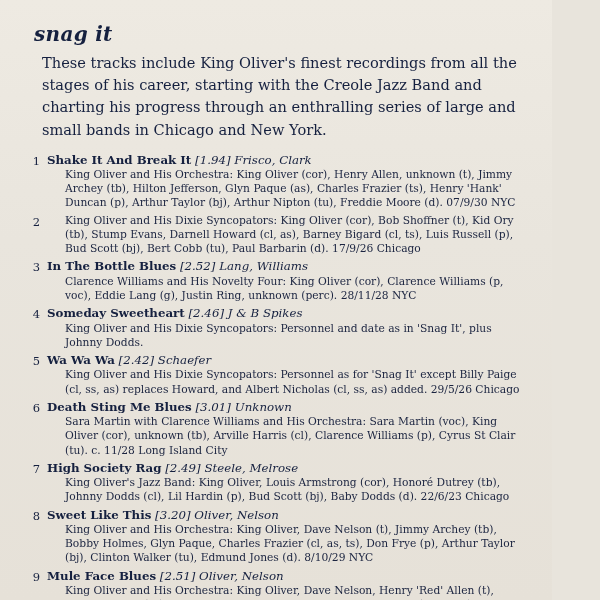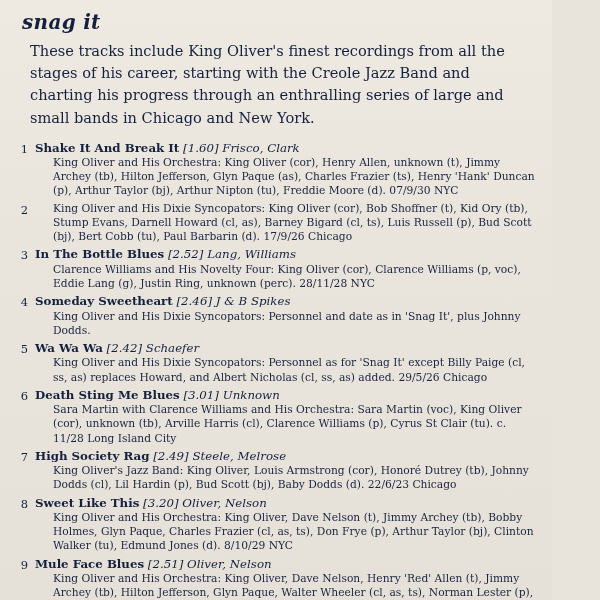--- a/index.html
+++ b/index.html
@@ -12,21 +12,21 @@
     background: #e8e4dc;
     font-family: "Liberation Serif", serif;
     color: #1a1a2e;
     overflow: hidden;
   }
   .page {
     position: relative;
     width: 552px;
     height: 600px;
     background: linear-gradient(180deg, #eeeae2 0%, #e9e5dd 40%, #e6e1d8 100%);
-    padding: 0;
+    padding: 12px;
     box-sizing: border-box;
   }
   .title {
     font-family: "DejaVu Serif", serif;
     font-weight: bold;
     font-style: italic;
     font-size: 20px;
     color: #15203f;
     padding: 10px 0 2px 22px;
     letter-spacing: 0.3px;
@@ -98,21 +98,21 @@
 
   <div class="intro">These tracks include King Oliver's finest recordings from all the stages of his career, starting with the Creole Jazz Band and charting his progress through an enthralling series of large and small bands in Chicago and New York.</div>
 
   <div class="tracks">
 
     <div class="track">
       <div class="tracknum">1</div>
       <div class="trackbody">
         <div class="trackhead">
           <span class="tname">Shake It And Break It</span>
-          <span class="ttime">[1.60]</span>
+          <span class="ttime">[1.94]</span>
           <span class="tcred">Frisco, Clark</span>
         </div>
         <div class="tdetail">King Oliver and His Orchestra: King Oliver (cor), Henry Allen, unknown (t), Jimmy Archey (tb), Hilton Jefferson, Glyn Paque (as), Charles Frazier (ts), Henry 'Hank' Duncan (p), Arthur Taylor (bj), Arthur Nipton (tu), Freddie Moore (d). 07/9/30 NYC</div>
       </div>
     </div>
 
     <div class="track">
       <div class="tracknum">2</div>
       <div class="trackbody">
         <div class="tdetail">King Oliver and His Dixie Syncopators: King Oliver (cor), Bob Shoffner (t), Kid Ory (tb), Stump Evans, Darnell Howard (cl, as), Barney Bigard (cl, ts), Luis Russell (p), Bud Scott (bj), Bert Cobb (tu), Paul Barbarin (d). 17/9/26 Chicago</div>

